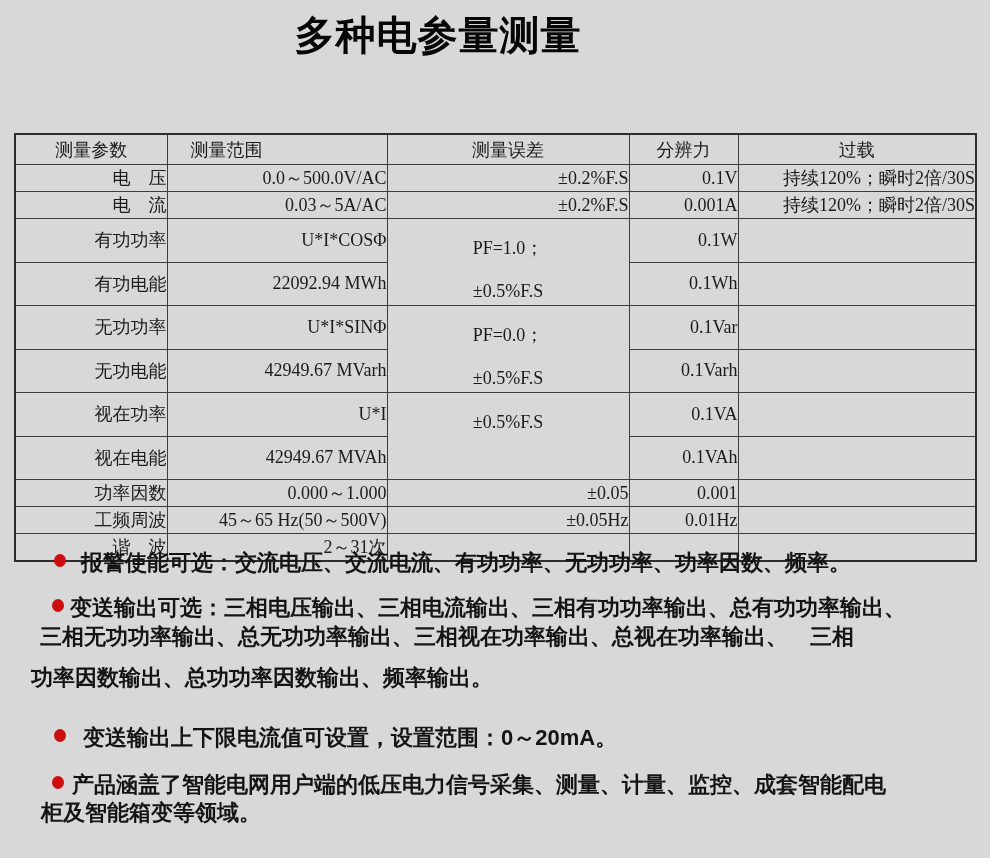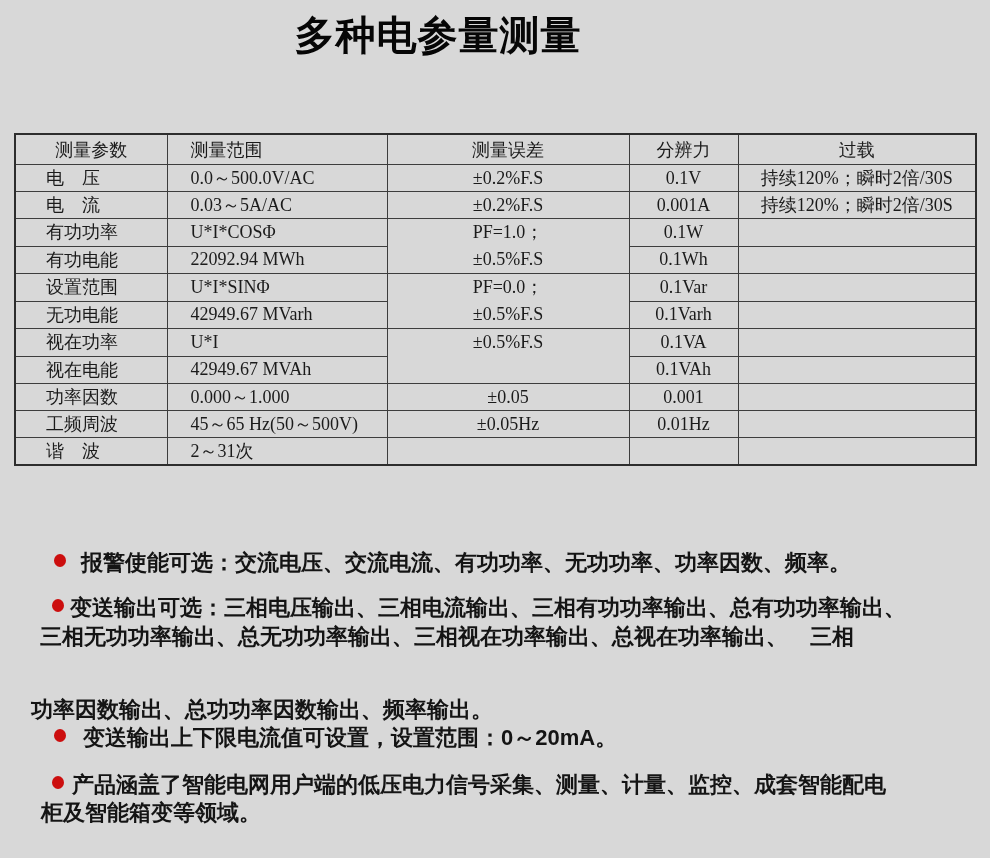--- a/index.html
+++ b/index.html
@@ -23,40 +23,40 @@
     border:2px solid #2d2d2d;
     font-family:"Liberation Serif", serif;
     color:#1b1b1b;
   }
   .spec th, .spec td {
     border:1px solid #3d3d3d;
     font-size:18px; font-weight:normal;
     padding:0; white-space:nowrap; overflow:hidden;
   }
   .spec th { height:29px; }
-  .spec td { height:26px; }
+  .spec td { height:26px;text-align:right; }
   .c-param { text-align:left; padding-left:30px !important; }
   .c-range { text-align:left; padding-left:23px !important; }
   .c-err, .c-res, .c-over { text-align:center; }
   td.merged { vertical-align:top; text-align:center; }
-  .mline { height:27px; line-height:27px; }
+  .mline { height:27px; line-height:27px;margin-top:16px; }
   .bullet {
     position:absolute;
     display:flex; align-items:flex-start;
     font-size:22px; font-weight:bold; color:#141414;
     line-height:1.2; white-space:nowrap;
   }
   .dot {
     flex:none; width:12px; height:13px; border-radius:50%;
     background:#cc0e0e; margin-top:4px;
   }
   .b1  { left:54px; top:550px; }  .b1  .dot { margin-right:15px; }
   .b2a { left:52px; top:595px; }  .b2a .dot { margin-right:6px; }
   .b2b { left:40px; top:624px; }
-  .b2c { left:31px; top:697px; }
+  .b2c { left:31px; top:665px; }
   .b3  { left:54px; top:725px; }  .b3  .dot { margin-right:17px; }
   .b4a { left:52px; top:772px; }  .b4a .dot { margin-right:8px; }
   .b4b { left:41px; top:800px; }
 </style>
 </head>
 <body>
 
 <div class="title">多种电参量测量</div>
 
 <table class="spec">
@@ -101,21 +101,21 @@
       <td class="c-res">0.1W</td>
       <td class="c-over"></td>
     </tr>
     <tr>
       <td class="c-param">有功电能</td>
       <td class="c-range">22092.94 MWh</td>
       <td class="c-res">0.1Wh</td>
       <td class="c-over"></td>
     </tr>
     <tr>
-      <td class="c-param">设置范围</td>
+      <td class="c-param">无功功率</td>
       <td class="c-range">U*I*SINΦ</td>
       <td class="merged" rowspan="2">
         <div class="mline">PF=0.0；</div>
         <div class="mline">±0.5%F.S</div>
       </td>
       <td class="c-res">0.1Var</td>
       <td class="c-over"></td>
     </tr>
     <tr>
       <td class="c-param">无功电能</td>

